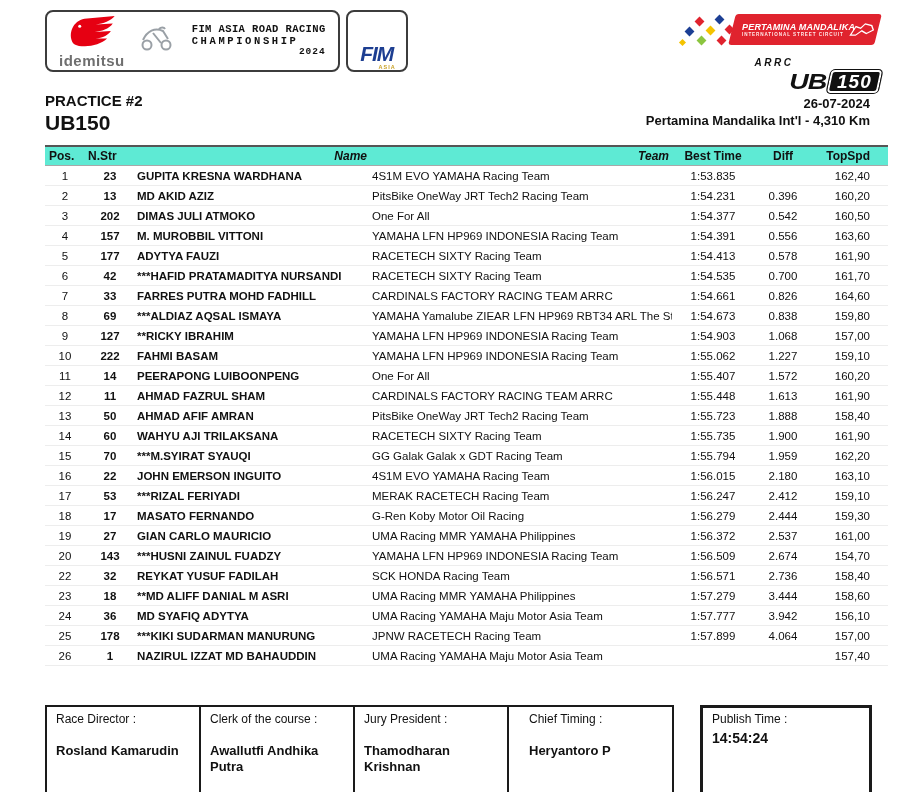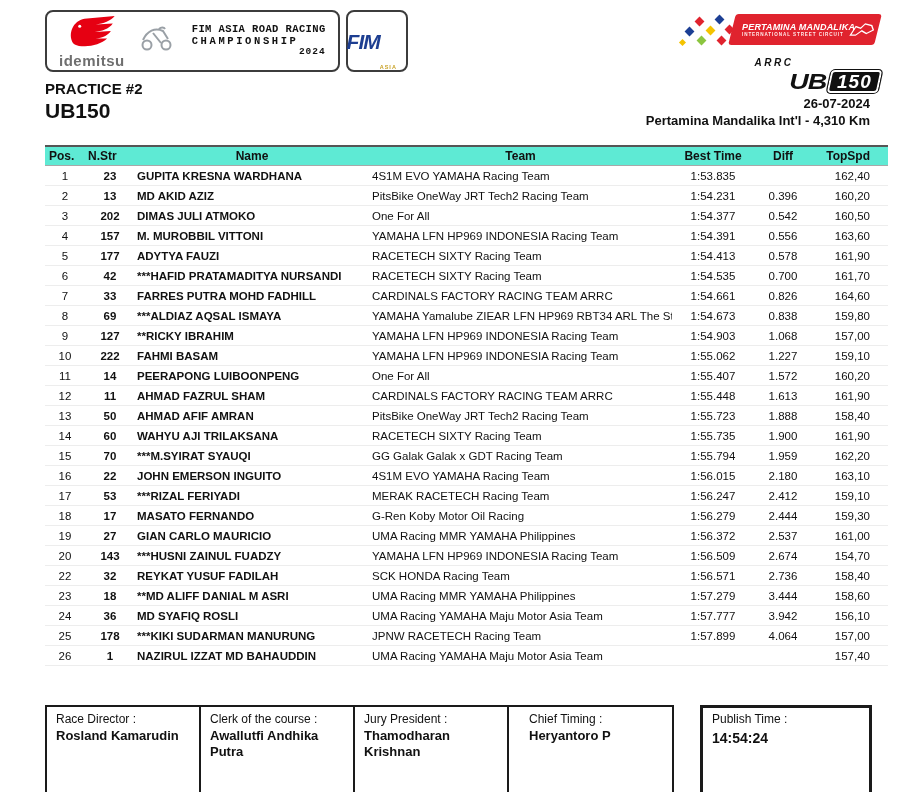--- a/index.html
+++ b/index.html
@@ -14,75 +14,75 @@
   .sponsor-group{display:flex;gap:6px;height:62px;}
   .logo-box{border:2px solid #3c3c3c;border-radius:8px;background:#fff;display:flex;align-items:center;}
   .box-main{padding:3px 12px;gap:14px;}
   .idemitsu-wrap{display:flex;flex-direction:column;align-items:center;line-height:1;}
   .idemitsu-word{font-size:15px;color:#6f6f6f;font-weight:bold;letter-spacing:.5px;margin-top:1px;}
   .champ-wrap{display:flex;align-items:center;gap:19px;font-family:Liberation Mono, monospace;}
   .champ-text{line-height:1.1;}
   .champ-l1{font-size:10.5px;font-weight:bold;letter-spacing:.4px;white-space:nowrap;}
   .champ-l2{font-size:10.5px;font-weight:bold;letter-spacing:2.6px;white-space:nowrap;}
   .champ-year{font-size:9.5px;font-weight:bold;text-align:right;letter-spacing:1px;}
-  .box-fim{width:58px;flex-direction:row;justify-content:center;line-height:1;}
+  .box-fim{width:58px;flex-direction:column;justify-content:flex-end;line-height:1;}
   .fim-word{color:#1d3e91;font-size:21px;font-weight:900;font-style:italic;letter-spacing:-1px;}
   .fim-region{color:#c9a227;font-size:5.5px;font-weight:bold;align-self:flex-end;margin:1px 10px 0 0;letter-spacing:1px;}
 
   .right-logos{display:flex;flex-direction:column;align-items:flex-end;gap:4px;}
   .mandalika{position:relative;width:200px;height:42px;}
   .mandalika .sq{position:absolute;width:7px;height:7px;transform:rotate(45deg);display:block;}
   .banner{position:absolute;left:52px;top:4px;width:146px;height:31px;background:#e0232e;transform:skewX(-14deg);border-radius:3px;}
   .banner-inner{transform:skewX(14deg);height:100%;display:flex;flex-direction:column;justify-content:center;padding:0 30px 0 10px;line-height:1.15;}
   .mand-l1{color:#fff;font-size:9px;font-weight:900;font-style:italic;white-space:nowrap;letter-spacing:.2px;}
   .mand-l2{color:#ffeaea;font-size:4.6px;font-weight:bold;letter-spacing:.9px;white-space:nowrap;}
   .circuit-outline{position:absolute;right:2px;top:6px;}
 
   .arrc-block{width:150px;line-height:1;margin-top:2px;}
   .arrc-label{font-size:10px;font-weight:900;font-style:italic;letter-spacing:2.5px;text-align:center;padding-right:62px;}
   .ub-row{display:flex;align-items:center;justify-content:flex-end;gap:3px;margin-top:0;}
   .ub-word{font-size:27px;font-weight:900;font-style:italic;letter-spacing:-1px;transform:scaleY(.85);}
   .box150{background:#111;border-radius:4px;transform:skewX(-12deg);padding:2px 8px;box-shadow:inset 0 0 0 2px #fff,0 0 0 1px #111;}
   .box150 span{display:inline-block;transform:skewX(12deg);color:#fff;font-size:19px;font-weight:900;font-style:italic;letter-spacing:1px;}
 
   
-  .title-left{position:absolute;top:80px;left:45px;line-height:1.15;}
+  .title-left{position:absolute;top:92px;left:45px;line-height:1.15;}
   .session-title{font-size:15px;font-weight:bold;}
   .category-title{font-size:21px;font-weight:bold;margin-top:2px;}
   .title-right{position:absolute;top:96px;right:30px;text-align:right;line-height:1.3;}
   .event-date{font-size:13px;font-weight:bold;}
   .event-circuit{font-size:13px;font-weight:bold;}
 
   
   table.results{position:absolute;top:145px;left:45px;width:843px;border-collapse:collapse;table-layout:fixed;}
   col.c-pos{width:40px;} col.c-nstr{width:50px;} col.c-name{width:235px;} col.c-team{width:302px;}
   col.c-best{width:82px;} col.c-diff{width:58px;} col.c-topspd{width:76px;}
   thead th{
     background:#5eead4;font-size:12px;font-weight:bold;padding:2px 3px;
     border-top:2px solid #555;border-bottom:1px solid #a8a8a8;text-align:center;white-space:nowrap;
   }
   thead th.h-pos{text-align:left;padding-left:4px;}
   thead th.h-nstr{text-align:left;}
-  thead th.h-name,thead th.h-team{text-align:center;padding-left:2px;}
+  thead th.h-name,thead th.h-team{text-align:right;padding-left:2px;font-style:italic;}
   thead th.h-topspd{text-align:right;padding-right:18px;}
   tbody td{font-size:11.5px;height:19px;padding:0 3px;border-bottom:1px solid #ededed;white-space:nowrap;overflow:hidden;}
   tbody td.c-pos{text-align:center;}
   tbody td.c-nstr{text-align:center;font-weight:bold;}
   tbody td.c-name{font-weight:bold;padding-left:2px;}
   tbody td.c-team{padding-left:2px;}
   tbody td.c-best,tbody td.c-diff{text-align:center;}
   tbody td.c-topspd{text-align:right;padding-right:18px;}
 
   
   .footer{position:absolute;top:705px;left:45px;right:28px;display:flex;gap:26px;height:96px;}
   .officials{flex:1;border:2px solid #1a1a1a;display:flex;background:#fff;}
   .official-cell{flex:1;border-right:2px solid #1a1a1a;padding:5px 9px;line-height:1.25;}
   .official-cell:last-child{border-right:none;padding-left:20px;}
   .official-label{font-size:12px;}
-  .official-name{font-size:13px;font-weight:bold;margin-top:1px;}
+  .official-name{font-size:13px;font-weight:bold;margin-top:16px;}
   .publish-box{width:148px;border:3px solid #1a1a1a;padding:4px 9px;line-height:1.3;background:#fff;}
   .publish-label{font-size:12px;}
   .publish-time{font-size:14px;font-weight:bold;margin-top:1px;}
 </style>
 </head>
 <body>
 
 <div class="page">
 
   <div class="header-row">
@@ -377,21 +377,21 @@
           <td class="c-nstr">18</td>
           <td class="c-name">**MD ALIFF DANIAL M ASRI</td>
           <td class="c-team">UMA Racing MMR YAMAHA Philippines</td>
           <td class="c-best">1:57.279</td>
           <td class="c-diff">3.444</td>
           <td class="c-topspd">158,60</td>
         </tr>
         <tr>
           <td class="c-pos">24</td>
           <td class="c-nstr">36</td>
-          <td class="c-name">MD SYAFIQ ROSLI</td>
+          <td class="c-name">MD SYAFIQ ADYTYA</td>
           <td class="c-team">UMA Racing YAMAHA Maju Motor Asia Team</td>
           <td class="c-best">1:57.777</td>
           <td class="c-diff">3.942</td>
           <td class="c-topspd">156,10</td>
         </tr>
         <tr>
           <td class="c-pos">25</td>
           <td class="c-nstr">178</td>
           <td class="c-name">***KIKI SUDARMAN MANURUNG</td>
           <td class="c-team">JPNW RACETECH Racing Team</td>

